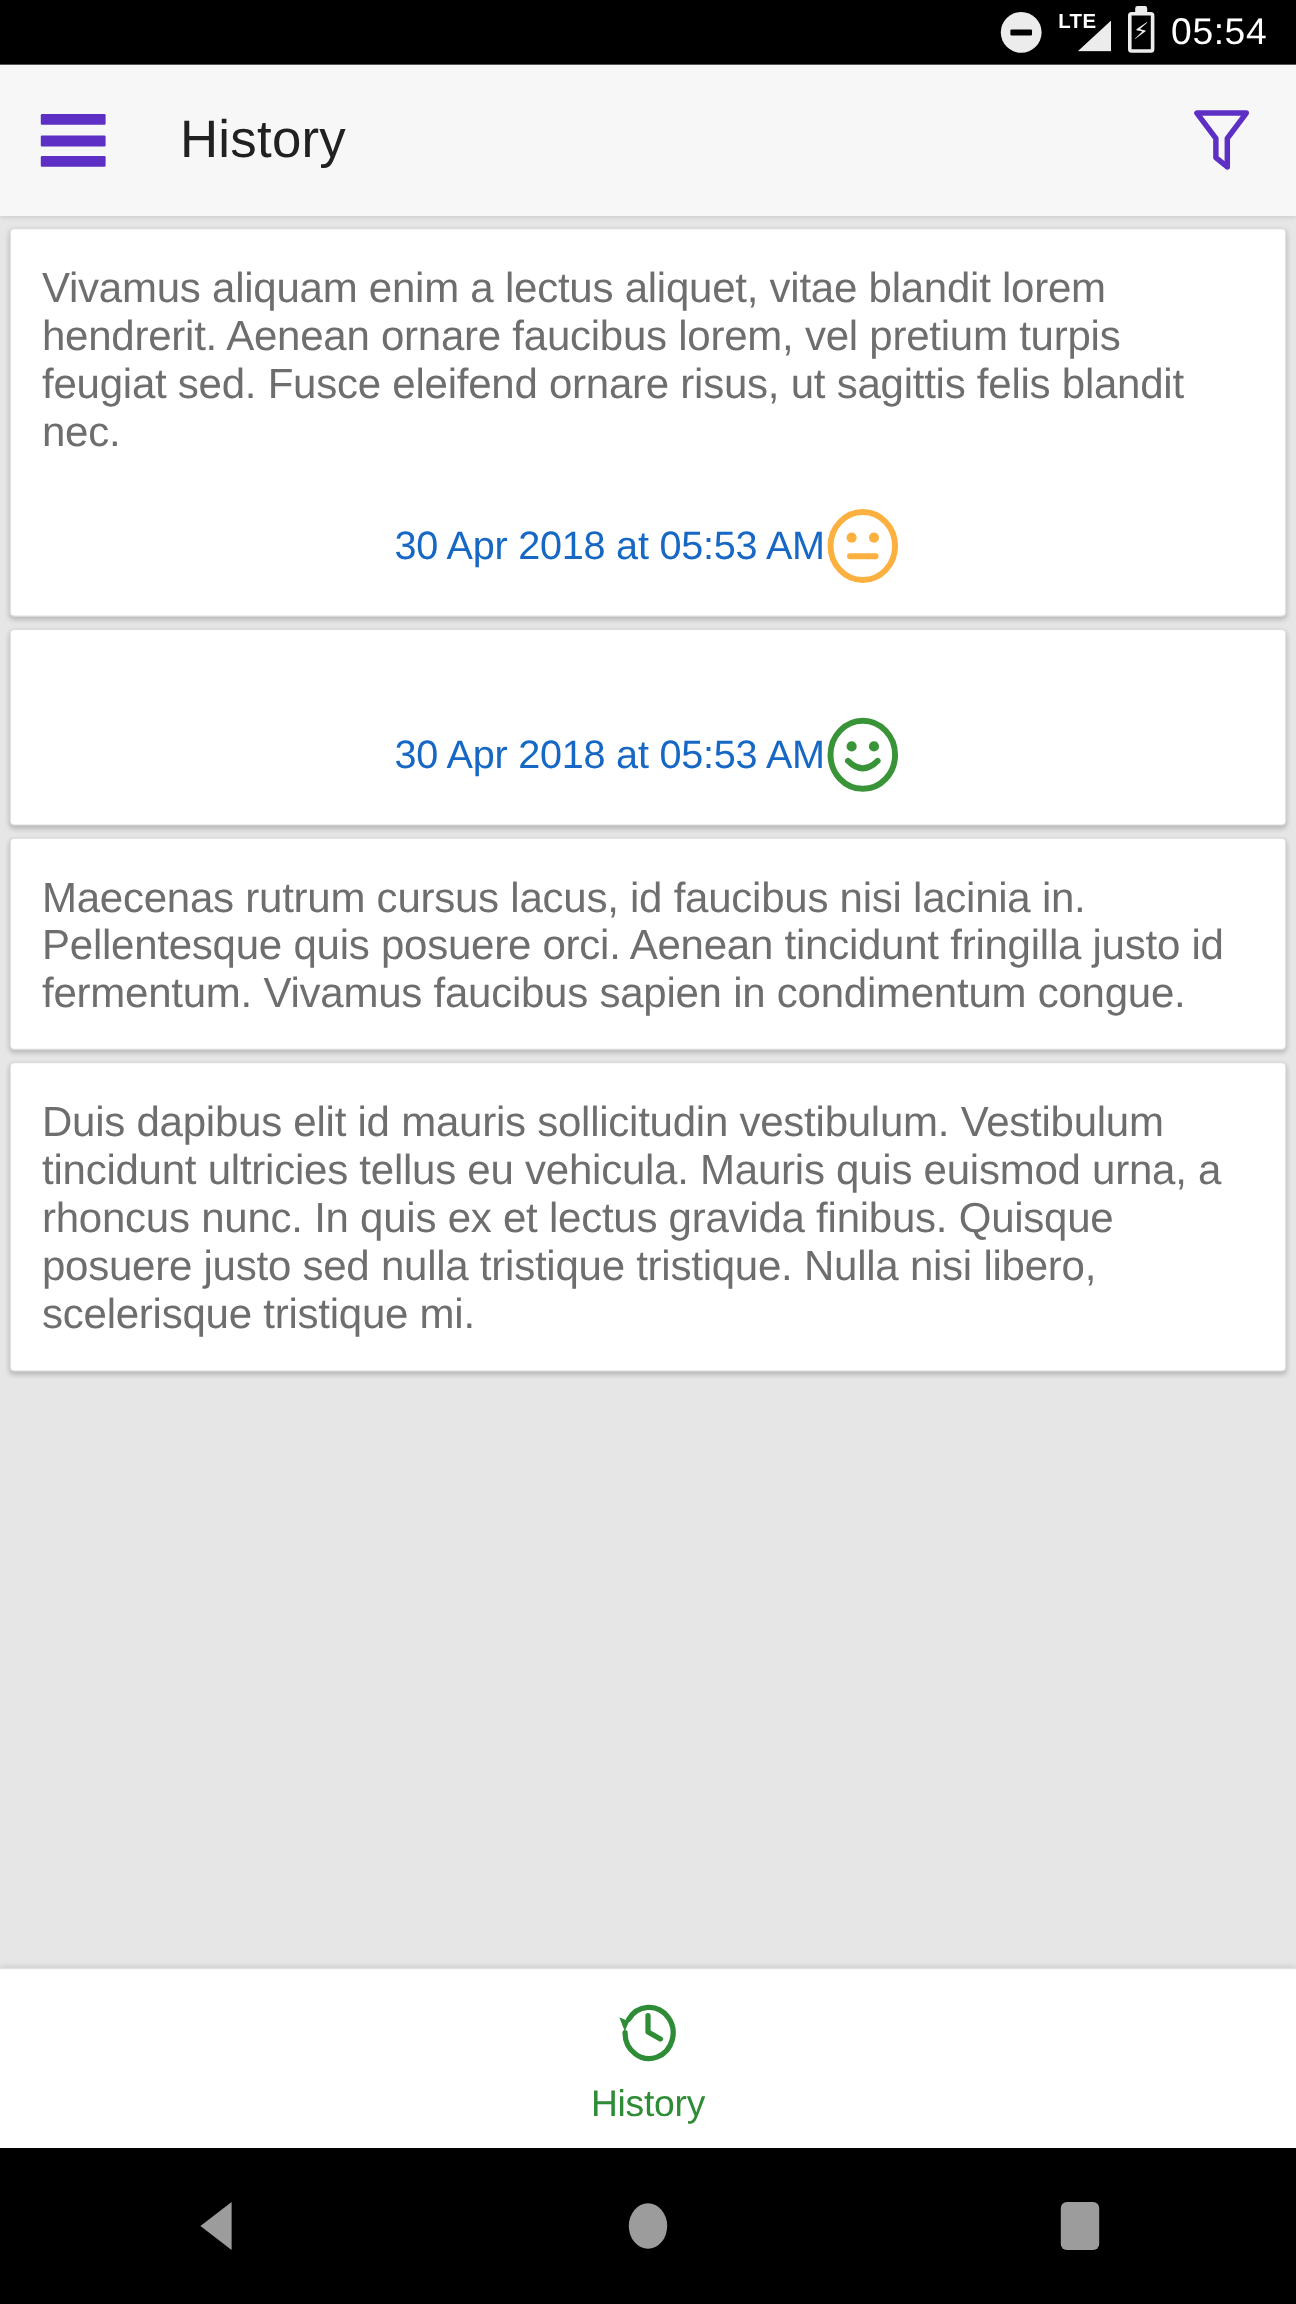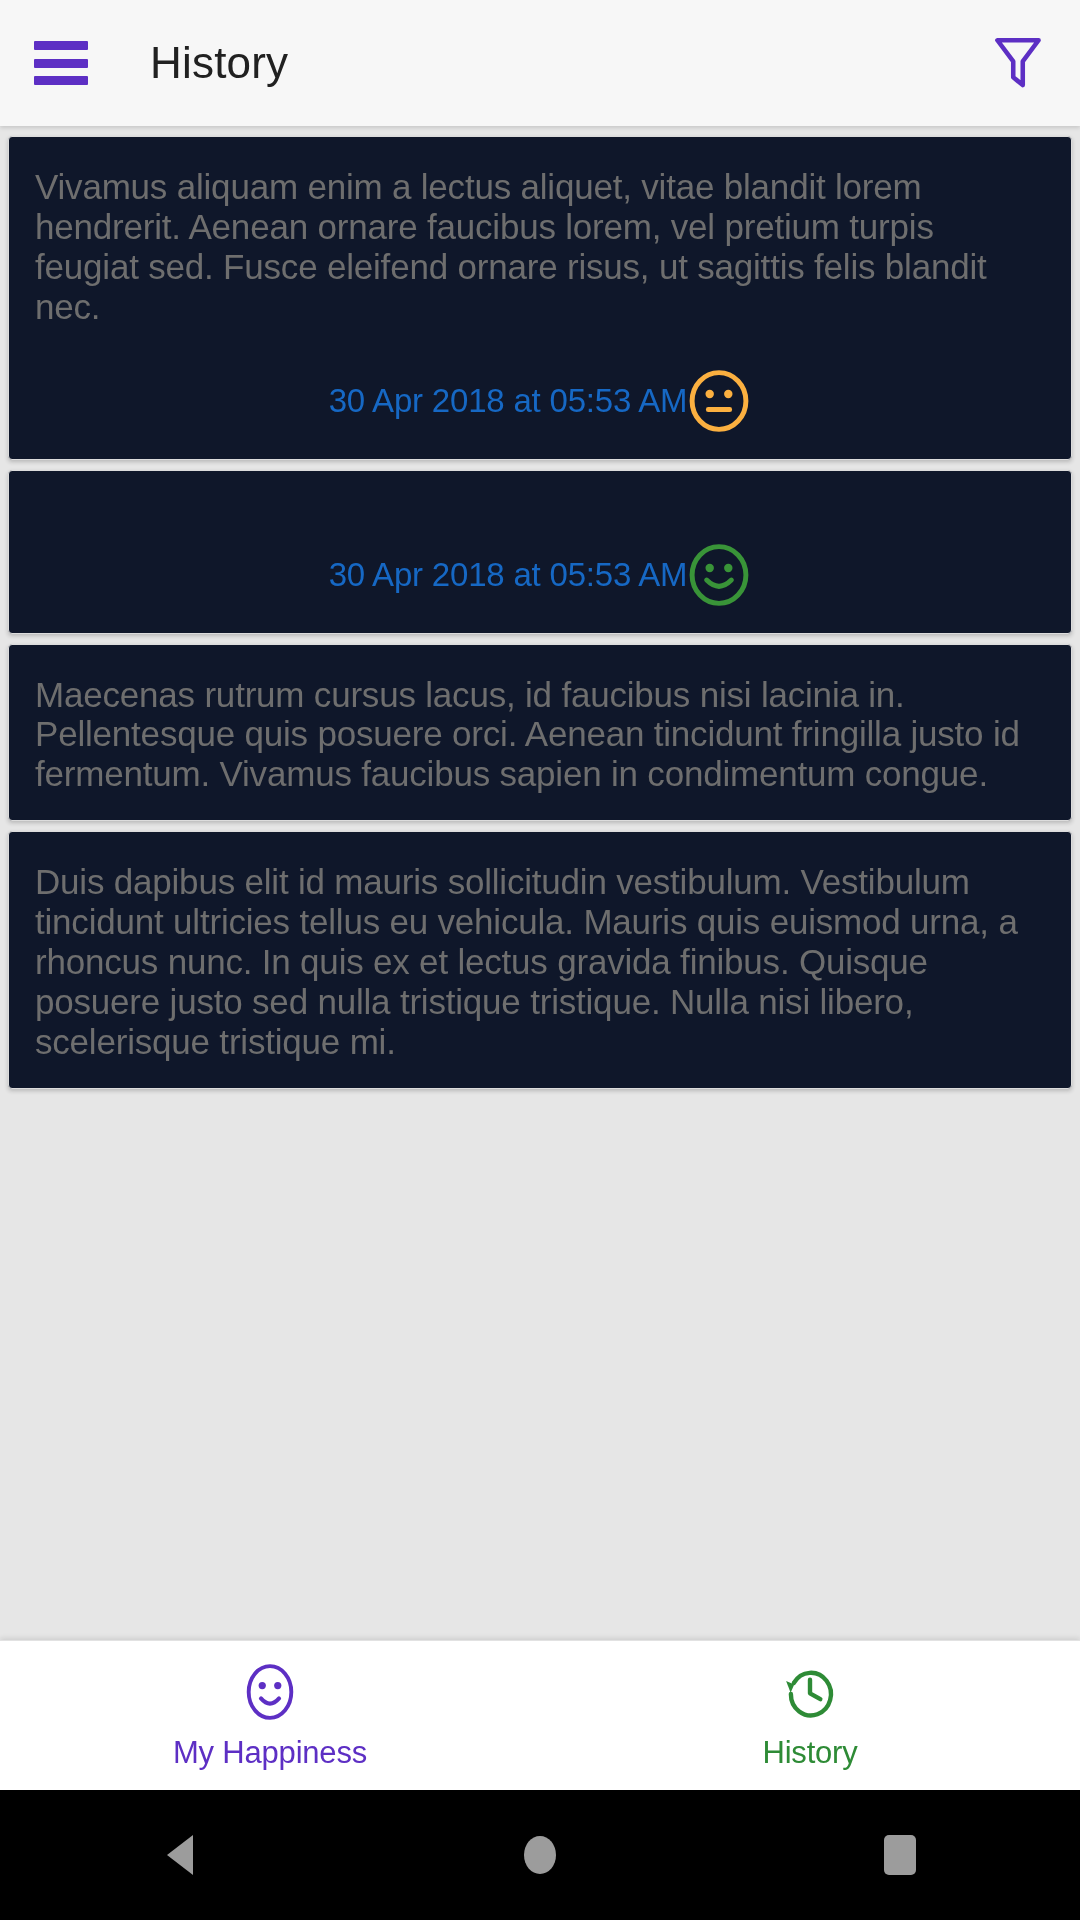--- a/index.html
+++ b/index.html
@@ -40,21 +40,21 @@
   }
   .hamburger { width: 54px; height: 44px; display:flex; flex-direction:column; justify-content:space-between; cursor:pointer; }
   .hamburger span { display:block; height: 9px; background: #5d2fc4; border-radius: 1px; }
   .appbar-title { font-size: 44px; color: #212121; margin-left: 62px; font-weight: 400; letter-spacing: 0.2px;}
   .filter-icon { margin-left: auto; width: 56px; height: 60px; display:flex; align-items:center; justify-content:center; cursor:pointer;}
 
   
   .list { flex: 1 1 auto; background: #e6e6e6; overflow: hidden; padding: 0; position: relative; }
 
   .card {
-    background: #0f172a;
+    background: #ffffff;
     margin: 10px 8px;
     border-radius: 4px;
     border: 1px solid #dcdcdc;
     box-shadow: 0 2px 4px rgba(0,0,0,0.20);
     padding: 30px 26px 26px 26px;
   }
   .card-text {
     font-size: 35px; line-height: 1.14; color: #6e6e6e; letter-spacing: -0.2px;
     font-weight: 400;
   }
@@ -83,20 +83,31 @@
   .sysbtn { flex:1; display:flex; align-items:center; justify-content:center; cursor:pointer;}
   .nav-back { width:0; height:0; border-top:20px solid transparent; border-bottom:20px solid transparent; border-right:26px solid #9c9c9c; }
   .nav-home { width:32px; height:38px; background:#9c9c9c; border-radius:50%; }
   .nav-recent { width:32px; height:40px; background:#9c9c9c; border-radius:5px; }
 </style>
 </head>
 <body>
 
 <div id="screen">
 
+  <div class="statusbar">
+    <div class="dnd-icon"></div>
+    <div class="signal-wrap">
+      <span class="lte-text">LTE</span>
+      <span class="signal-tri"></span>
+    </div>
+    <div class="battery">
+      <span class="bolt">⚡</span>
+    </div>
+    <div class="clock">05:54</div>
+  </div>
 
   <div class="appbar">
     <div class="hamburger">
       <span></span>
       <span></span>
       <span></span>
     </div>
     <div class="appbar-title">History</div>
     <div class="filter-icon">
       <svg width="52" height="58" viewBox="0 0 24 26" fill="none">
@@ -137,31 +148,20 @@
     </div>
 
     <div class="card">
       <div class="card-text">Duis dapibus elit id mauris sollicitudin vestibulum. Vestibulum tincidunt ultricies tellus eu vehicula. Mauris quis euismod urna, a rhoncus nunc. In quis ex et lectus gravida finibus. Quisque posuere justo sed nulla tristique tristique. Nulla nisi libero, scelerisque tristique mi.</div>
     </div>
 
   </div>
 
   <div class="bottomnav">
 
-    <div class="navitem">
-      <span class="navicon">
-        <svg width="58" height="62" viewBox="0 0 44 48">
-          <ellipse cx="22" cy="24" rx="16.5" ry="20" fill="none" stroke="#5d2fc4" stroke-width="3"></ellipse>
-          <circle cx="16" cy="19" r="2.8" fill="#5d2fc4"></circle>
-          <circle cx="28" cy="19" r="2.8" fill="#5d2fc4"></circle>
-          <path d="M15 29 Q22 37 29 29" fill="none" stroke="#5d2fc4" stroke-width="3.2" stroke-linecap="round"></path>
-        </svg>
-      </span>
-      <span class="navlabel" style="color:#5d2fc4;">My Happiness</span>
-    </div>
 
 
     <div class="navitem">
       <span class="navicon">
         <svg width="60" height="62" viewBox="0 0 46 48">
           <path d="M10.5 17 A15.5 16.5 0 1 1 8.2 25.5" fill="none" stroke="#2e8b36" stroke-width="3.4" stroke-linecap="round"></path>
           <path d="M4.5 15.5 L10.8 18.2 L8.0 24.6 Z" fill="#2e8b36"></path>
           <path d="M23 14.5 V25 L31 29.5" fill="none" stroke="#2e8b36" stroke-width="3.4" stroke-linecap="round" stroke-linejoin="round"></path>
         </svg>
       </span>

